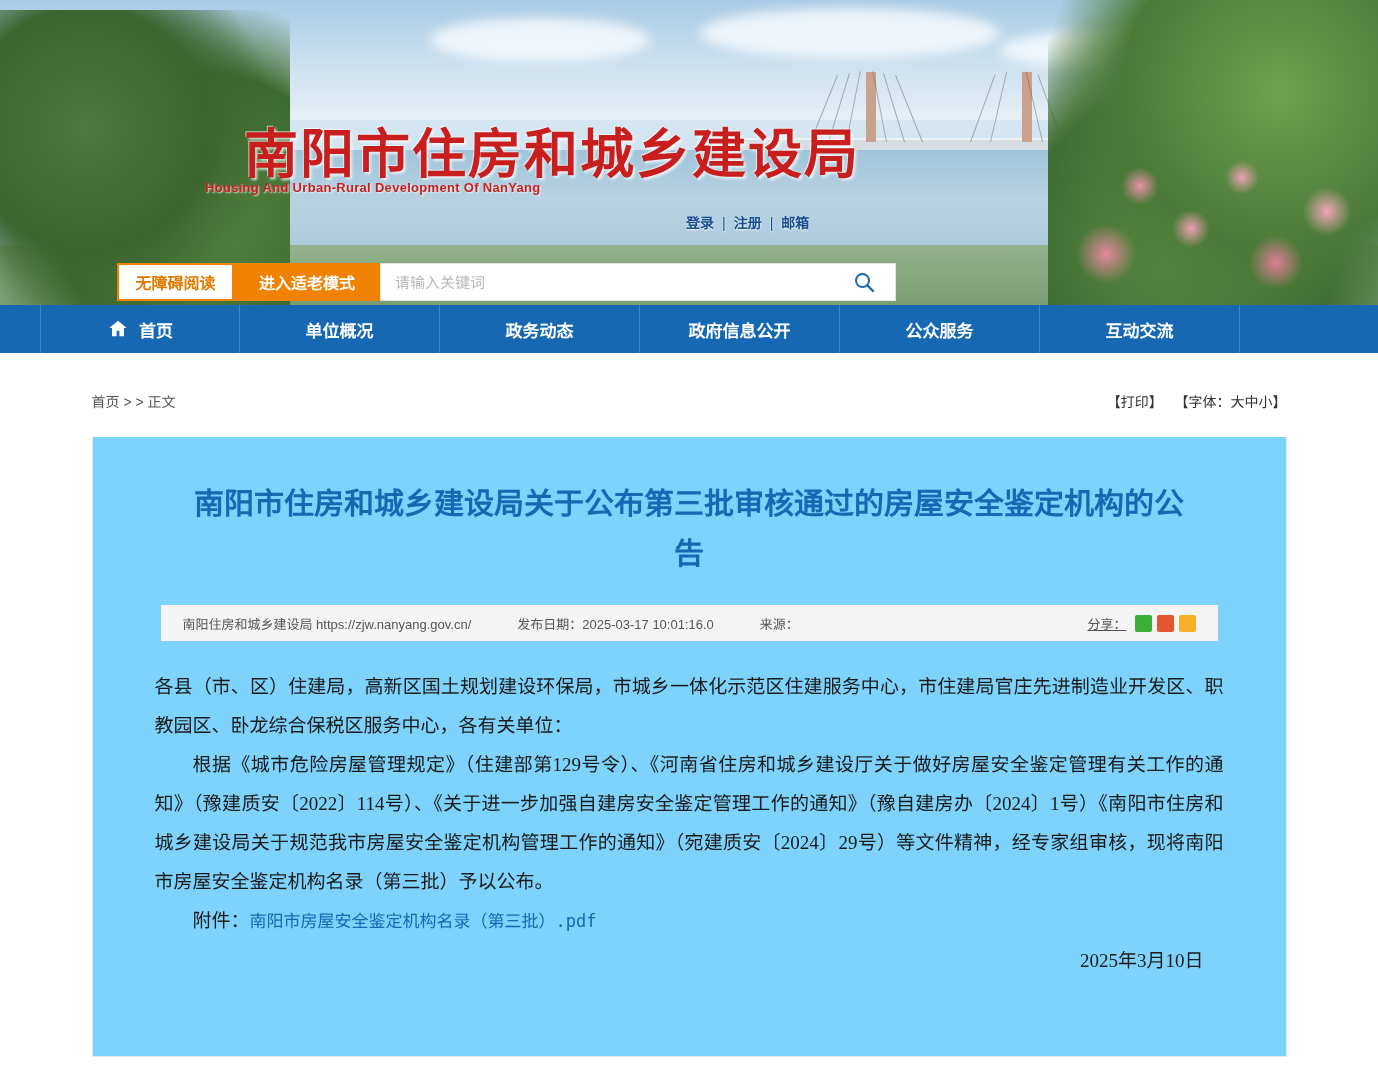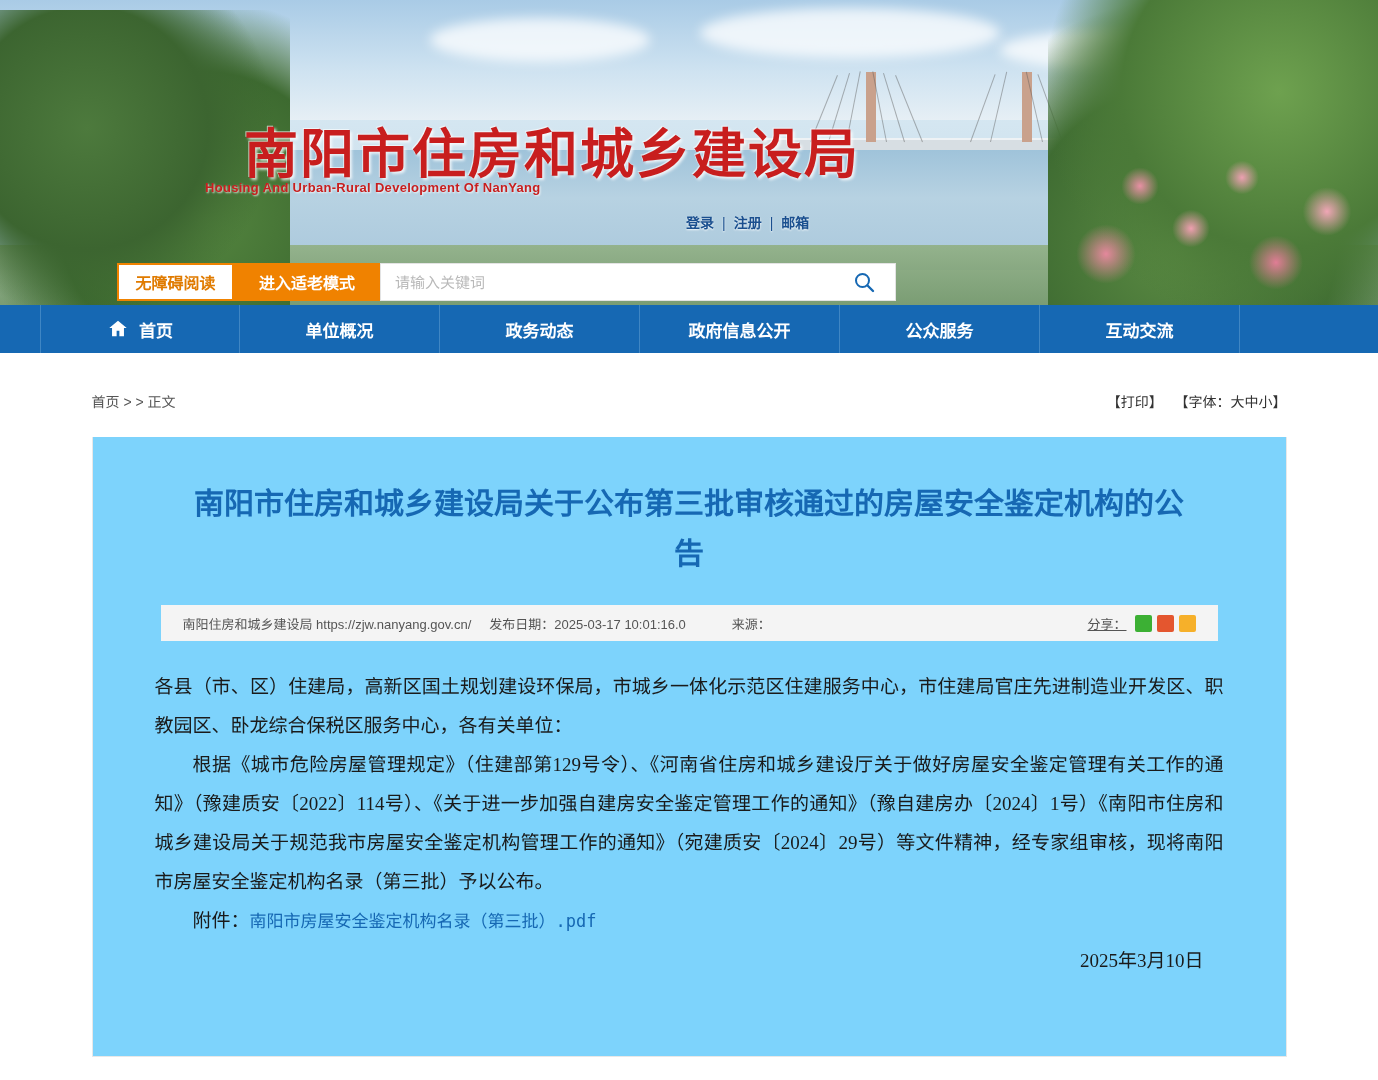--- a/index.html
+++ b/index.html
@@ -180,21 +180,21 @@
     margin: 8px 44px 26px 44px;
   }
   .meta {
     background: #f4f4f4;
     height: 36px;
     display: flex; align-items: center;
     font-size: 13px; color: #555;
     padding: 0 22px;
     margin: 0 16px 26px 16px;
   }
-  .meta .src { margin-right: 18px; text-align: center; }
+  .meta .src { margin-right: 46px; text-align: center; }
   .meta .date { margin-right: 46px; }
   .meta .from { margin-right: auto; }
   .meta .share-label { margin-right: 8px; text-decoration: underline; }
   .share-icons { display: flex; gap: 5px; }
   .share-ic {
     width: 17px; height: 17px; border-radius: 2px;
     display: inline-block;
   }
   .ic-wechat { background: #3cb034; }
   .ic-weibo { background: #e4562f; }

